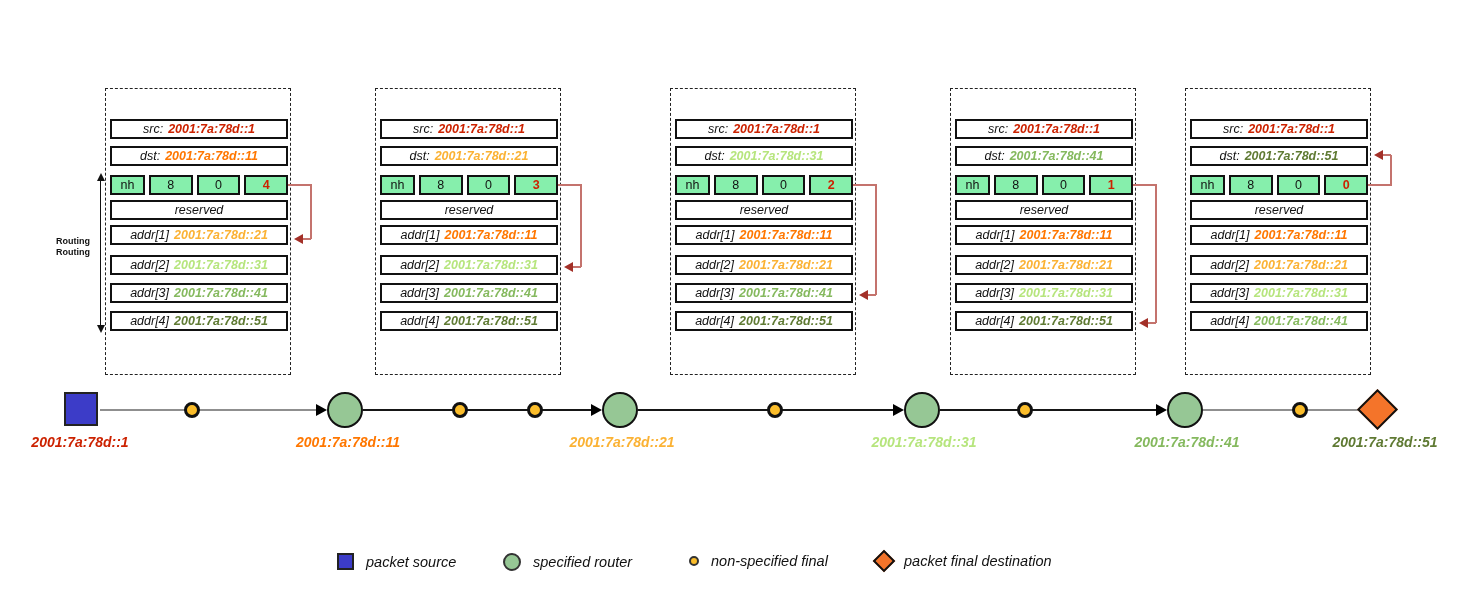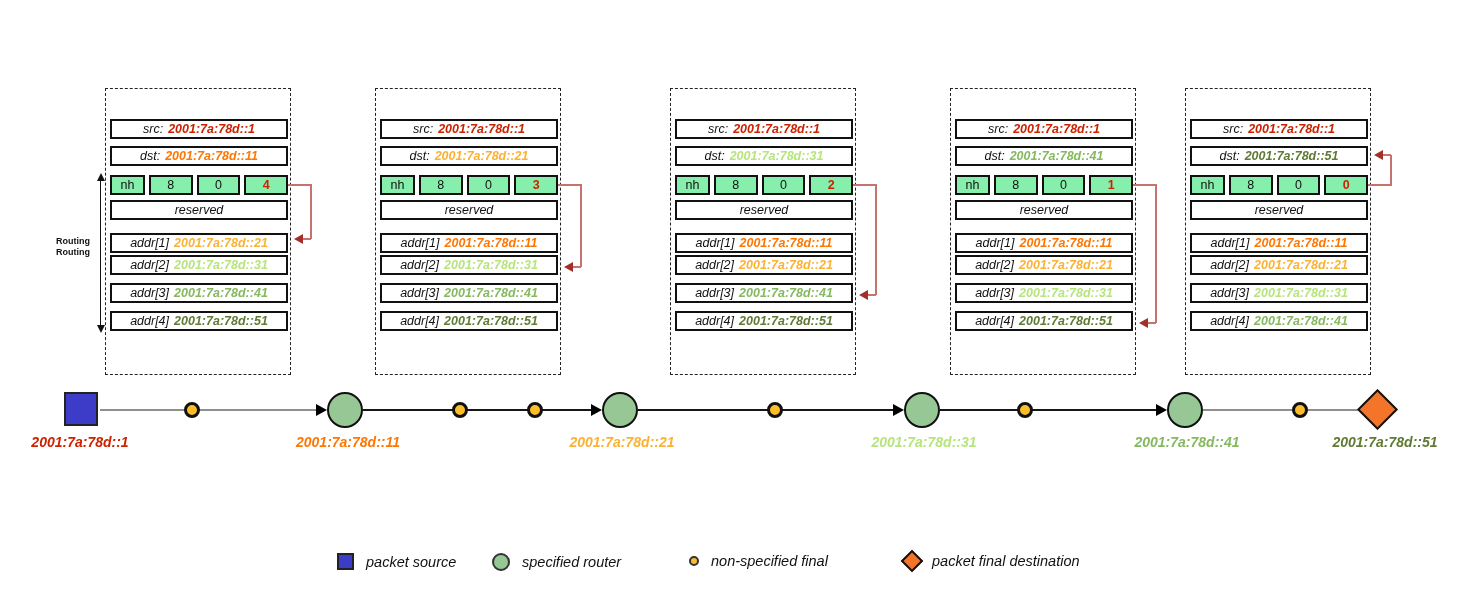--- a/index.html
+++ b/index.html
@@ -7,21 +7,21 @@
   .canvas { position:relative; width:1482px; height:612px; background:#ffffff;
             font-family:"Liberation Sans", sans-serif; overflow:hidden; }
 
   
   .pkt { position:absolute; top:88px; width:186px; height:287px; border:1px dashed #222; }
   .row { position:absolute; left:4px; width:178px; height:20px; border:2px solid #111;
          background:#fff; font-style:italic; font-size:12.5px; color:#111;
          display:flex; align-items:center; justify-content:center; gap:5px; white-space:nowrap; }
   .row .val { font-weight:bold; }
   .r-src {top:30px} .r-dst {top:57px} .r-res {top:111px}
-  .r-a1 {top:144px} .r-a2 {top:166px} .r-a3 {top:194px} .r-a4 {top:222px}
+  .r-a1 {top:136px} .r-a2 {top:166px} .r-a3 {top:194px} .r-a4 {top:222px}
   .r-nh { top:86px; border:none; background:none; padding:0; gap:4px; font-style:normal; }
   .r-nh .cell { flex:1; height:20px; border:2px solid #111; background:#86efac;
                 display:flex; align-items:center; justify-content:center; }
   .r-nh .c-nh { flex:0.78; }
   .r-nh .segleft { font-weight:bold; }
 
   
   .ar { position:absolute; }
   .ar-h1 { left:182px; width:24px; height:0; border-top:2px solid #c4736d; top:95px; }
   .ar-v  { left:204px; width:0; border-left:2px solid #c4736d; top:95px; }
@@ -309,26 +309,26 @@
   <div class="nlabel" style="left: 348px; color: rgb(255, 119, 0);">2001:7a:78d::11</div>
   <div class="nlabel" style="left: 622px; color: rgb(251, 178, 52);">2001:7a:78d::21</div>
   <div class="nlabel" style="left: 924px; color: rgb(182, 229, 125);">2001:7a:78d::31</div>
   <div class="nlabel" style="left: 1187px; color: rgb(133, 185, 94);">2001:7a:78d::41</div>
   <div class="nlabel" style="left: 1385px; color: rgb(95, 122, 51);">2001:7a:78d::51</div>
 
   <div class="lg" style="left:337px">
     <span class="lg-sq" style="background: rgb(60, 60, 200);"></span>
     <span>packet source</span>
   </div>
-  <div class="lg" style="left:492px">
+  <div class="lg" style="left:503px">
     <span class="lg-ci" style="background: rgb(150, 199, 149);"></span>
     <span>specified router</span>
   </div>
   <div class="lg" style="left:689px">
     <span class="lg-dot" style="background: rgb(251, 189, 42);"></span>
     <span>non-specified final</span>
   </div>
-  <div class="lg" style="left:904px">
+  <div class="lg" style="left:876px">
     <span class="lg-di" style="background: rgb(244, 116, 42);"></span>
     <span>packet final destination</span>
   </div>
 
 </div>
 
 </body></html>

